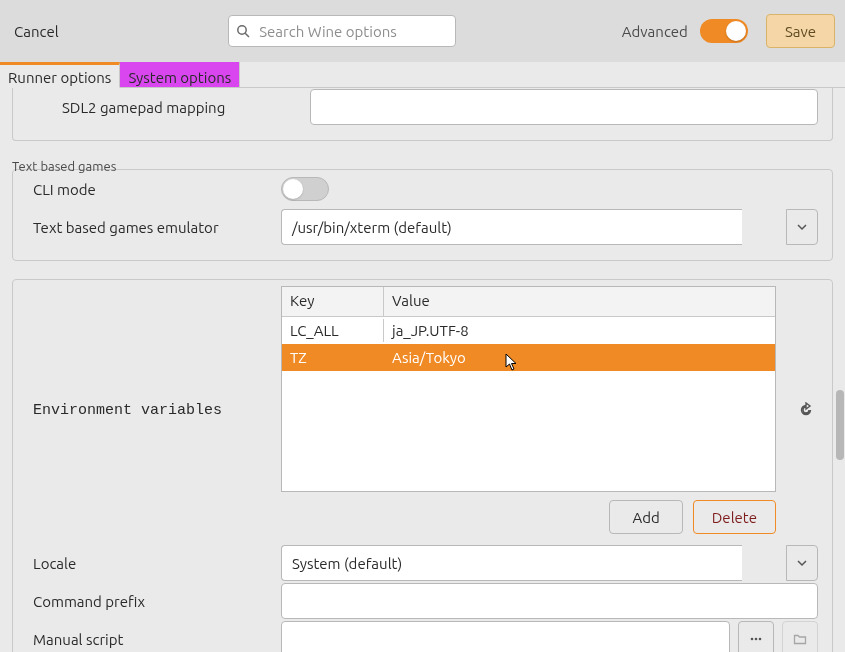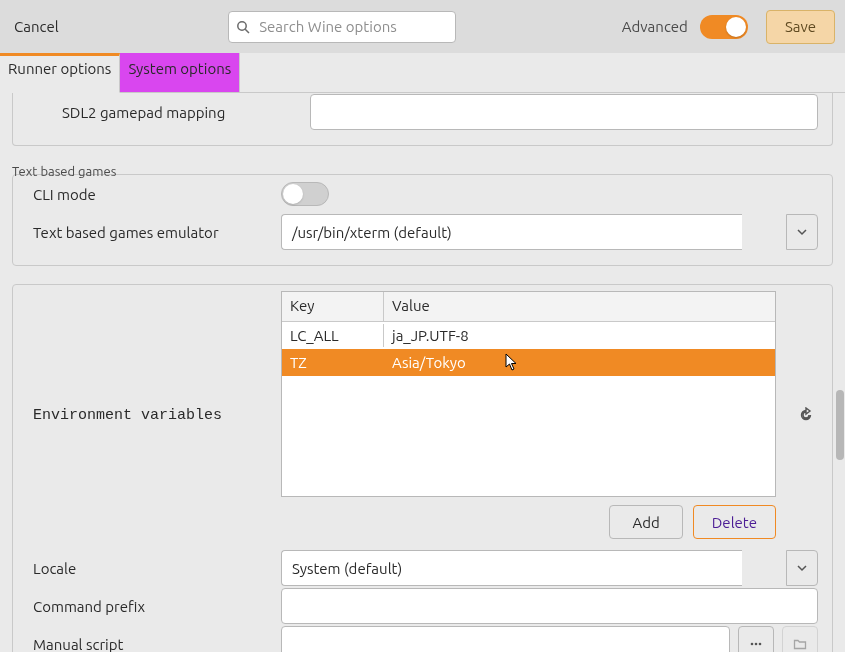--- a/index.html
+++ b/index.html
@@ -1,33 +1,33 @@
 <!DOCTYPE html>
 <html><head>
 <meta charset="utf-8">
 <style>
 * { box-sizing: border-box; margin: 0; padding: 0; font-family: -apple-system, "Segoe UI", Ubuntu, Cantarell, sans-serif; font-size: 15px; color: #2a2a2a; }
 body { background: #eaeaea; width: 845px; height: 652px; overflow: hidden; position: relative; }
 
 
-.header { height: 53px; background: #dcdcdc; display: flex; align-items: center; padding: 0 10px; gap: 12px; }
+.header { height: 62px; background: #dcdcdc; display: flex; align-items: center; padding: 0 10px; gap: 12px; }
 .cancel-btn { background: transparent; border: none; padding: 6px 4px; cursor: pointer; }
 .spacer-left { flex: 1; }
 .search-wrap { position: relative; width: 228px; }
 .search-input { width: 100%; height: 32px; border: 1px solid #b8b8b8; border-radius: 4px; background: #fff; padding: 0 10px 0 30px; outline: none; }
 .search-input::placeholder { color: #8e8e8e; }
 .search-icon { position: absolute; left: 8px; top: 50%; transform: translateY(-50%); pointer-events: none; }
 .spacer-right { flex: 1; }
 .adv-label { color: #4a4a4a; }
 .toggle { width: 48px; height: 24px; border-radius: 12px; background: #f08a24; position: relative; cursor: pointer; }
 .toggle .knob { position: absolute; width: 20px; height: 20px; border-radius: 50%; background: #fff; top: 2px; right: 2px; box-shadow: 0 1px 2px rgba(0,0,0,0.2); }
 .save-btn { height: 34px; padding: 0 18px; background: #f5d6a7; border: 1px solid #d9b368; border-radius: 4px; color: #5f4a21; cursor: pointer; margin-left: 6px; }
 
 
-.tabs { height: 40px; background: #eaeaea; display: flex; border-bottom: 1px solid #c9c9c9; }
+.tabs { height: 26px; background: #eaeaea; display: flex; border-bottom: 1px solid #c9c9c9; }
 .tab { padding: 7px 8px 6px; border-right: 1px solid #c9c9c9; background: #d946ef; cursor: pointer; }
 .tab.active { border-top: 3px solid #f08a24; background: #eaeaea; border-bottom: 1px solid #eaeaea; margin-bottom: -1px; padding-top: 4px; }
 
 
 .content { height: 565px; overflow-y: auto; padding: 0 12px 20px 0; position: relative; }
 .scrollbar-thumb { position: absolute; right: 1px; width: 8px; background: #b7b7b7; border-radius: 4px; top: 390px; height: 70px; }
 
 
 .panel { border: 1px solid #c9c9c9; border-radius: 4px; margin: 0 0 18px 12px; padding: 0 14px 14px 14px; background: #eaeaea; }
 .panel.partial-top { border-top: none; border-top-left-radius: 0; border-top-right-radius: 0; margin-top: 0; padding-left: 43px; }
@@ -56,21 +56,21 @@
 .e-row .col { padding: 3px 8px; }
 .col.k { width: 102px; border-right: 1px solid #c9c9c9; }
 .env-head .col.k { border-right: 1px solid #c9c9c9; }
 .col.v { flex: 1; }
 .e-row.sel { background: #f08a24; }
 .e-row.sel .col { color: #fff; border-right-color: #f08a24; }
 .env-body { flex: 1; }
 
 .env-buttons { display: flex; justify-content: flex-end; gap: 10px; margin-top: 8px; }
 .btn-std { height: 34px; padding: 0 22px; border: 1px solid #b8b8b8; border-radius: 4px; background: #eaeaea; cursor: pointer; }
-.btn-accent { height: 34px; padding: 0 18px; border: 1px solid #f08a24; border-radius: 4px; background: #eaeaea; color: #4c1d95; cursor: pointer; }
+.btn-accent { height: 34px; padding: 0 18px; border: 1px solid #f08a24; border-radius: 4px; background: #eaeaea; color: #7f1d1d; cursor: pointer; }
 .revert-icon { display: flex; align-items: center; justify-content: center; width: 24px; cursor: pointer; margin-left: 8px; }
 
 .icon-btn { width: 36px; height: 36px; border: 1px solid #b8b8b8; border-radius: 4px; background: #eaeaea; display: flex; align-items: center; justify-content: center; cursor: pointer; }
 .icon-btn.disabled { opacity: 0.45; cursor: default; }
 
 
 .cursor-arrow { position: absolute; pointer-events: none; }
 
 svg { display: block; }
 </style>

